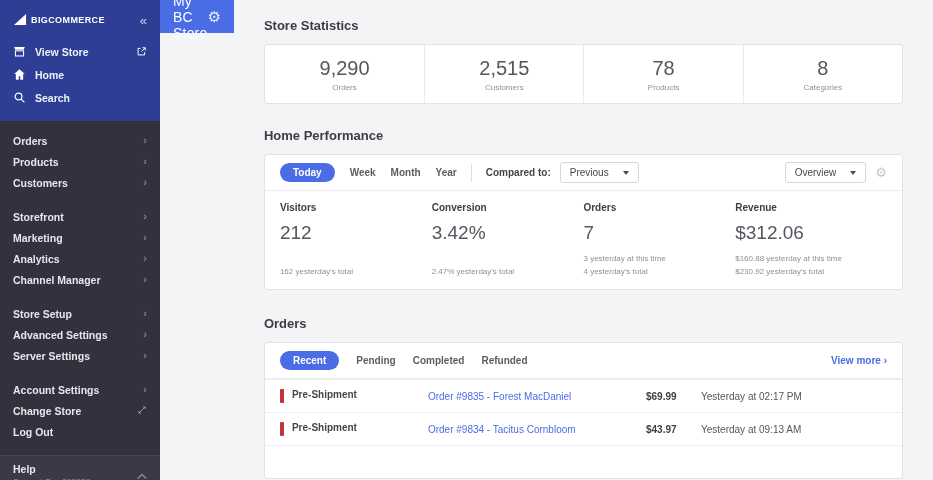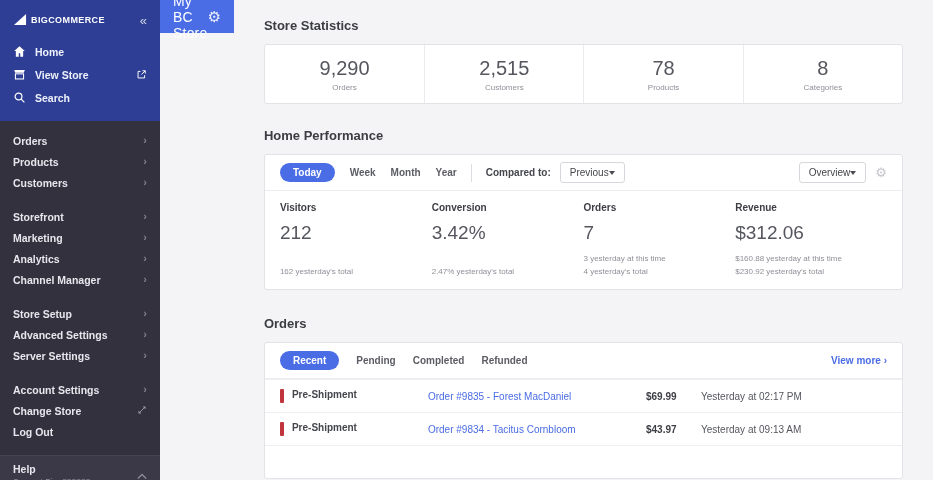--- a/index.html
+++ b/index.html
@@ -44,21 +44,21 @@
   .stat-value{font-size:20px;color:#55565e}
   .stat-label{font-size:8px;color:#8f9098;margin-top:3px}
 
   
   .perf-controls{height:36px;display:flex;align-items:center;padding:0 15px;border-bottom:1px solid #ebebf0}
   .range-tabs{display:flex;align-items:center;gap:15px}
   .pill{background:#4a6ce4;color:#fff;border-radius:11px;padding:4px 13px;font-size:10px;font-weight:600;cursor:pointer}
   .tab-plain{font-size:10px;color:#5c5d64;font-weight:600;cursor:pointer}
   .vdiv{width:1px;height:18px;background:#dcdce2;margin:0 14px}
   .cmp-label{font-size:10px;color:#45464c;font-weight:600;margin-right:9px}
-  .select{display:flex;align-items:center;border:1px solid #d6d6dc;border-radius:3px;padding:4px 9px;font-size:10px;color:#45464c;background:#fff;cursor:pointer}
+  .select{display:flex;align-items:center;gap:14px;border:1px solid #d6d6dc;border-radius:3px;padding:4px 9px;font-size:10px;color:#45464c;background:#fff;cursor:pointer}
   .caret{width:0;height:0;border-left:3.5px solid transparent;border-right:3.5px solid transparent;border-top:4px solid #4a4b52}
   .perf-right{margin-left:auto;display:flex;align-items:center;gap:9px}
   .gear-muted{color:#c6c6cd;font-size:13px;cursor:pointer;line-height:1}
   .perf-metrics{display:grid;grid-template-columns:1fr 1fr 1fr 1fr;padding:11px 15px 13px}
   .metric-label{font-size:10px;font-weight:700;color:#3d3e44}
   .metric-value{font-size:19px;color:#55565e;margin-top:9px}
   .metric-notes{margin-top:6px;height:26px;display:flex;flex-direction:column;justify-content:flex-end;gap:4px}
   .note{font-size:8px;color:#8f9098}
 
   
@@ -82,29 +82,20 @@
       <div class="logo-row">
         <div class="logo">
           <span>
             <svg width="15" height="13" viewBox="0 0 16 14">
                 <path d="M1 13 L14 1 L14 13 Z" fill="#ffffff"></path>
               </svg>
           </span>
           <span>BIGCOMMERCE</span>
         </div>
         <span class="collapse">«</span>
-      </div>
-
-      <div class="sb-top-item">
-        <span>
-          <svg width="13" height="13" viewBox="0 0 16 16">
-              <path d="M8 1.5L1.5 7.5h2v7h3.6V10h1.8v4.5h3.6v-7h2z" fill="#fff"></path>
-            </svg>
-        </span>
-        <span class="lbl">Home</span>
       </div>
 
       <div class="sb-top-item">
         <span>
           <svg width="13" height="13" viewBox="0 0 16 16">
               <path d="M1.5 2.5h13l-1.2 3.2h-10.6z" fill="#fff"></path>
               <rect x="3" y="7.2" width="10" height="6.3" fill="none" stroke="#fff" stroke-width="1.3"></rect>
             </svg>
         </span>
         <span class="lbl">View Store</span>
@@ -112,20 +103,29 @@
           <svg width="11" height="11" viewBox="0 0 16 16" fill="none" stroke="#fff" stroke-width="1.4">
               <path d="M6.5 3.5H3v9.5h9.5V9"></path>
               <path d="M9.5 2.5h4v4"></path>
               <path d="M13 3L8 8"></path>
             </svg>
         </span>
       </div>
 
       <div class="sb-top-item">
         <span>
+          <svg width="13" height="13" viewBox="0 0 16 16">
+              <path d="M8 1.5L1.5 7.5h2v7h3.6V10h1.8v4.5h3.6v-7h2z" fill="#fff"></path>
+            </svg>
+        </span>
+        <span class="lbl">Home</span>
+      </div>
+
+      <div class="sb-top-item">
+        <span>
           <svg width="13" height="13" viewBox="0 0 16 16" fill="none" stroke="#fff" stroke-width="1.5">
               <circle cx="6.8" cy="6.8" r="4.2"></circle>
               <path d="M10 10l4 4"></path>
             </svg>
         </span>
         <span class="lbl">Search</span>
       </div>
     </div>
 
     <nav class="sb-nav">

